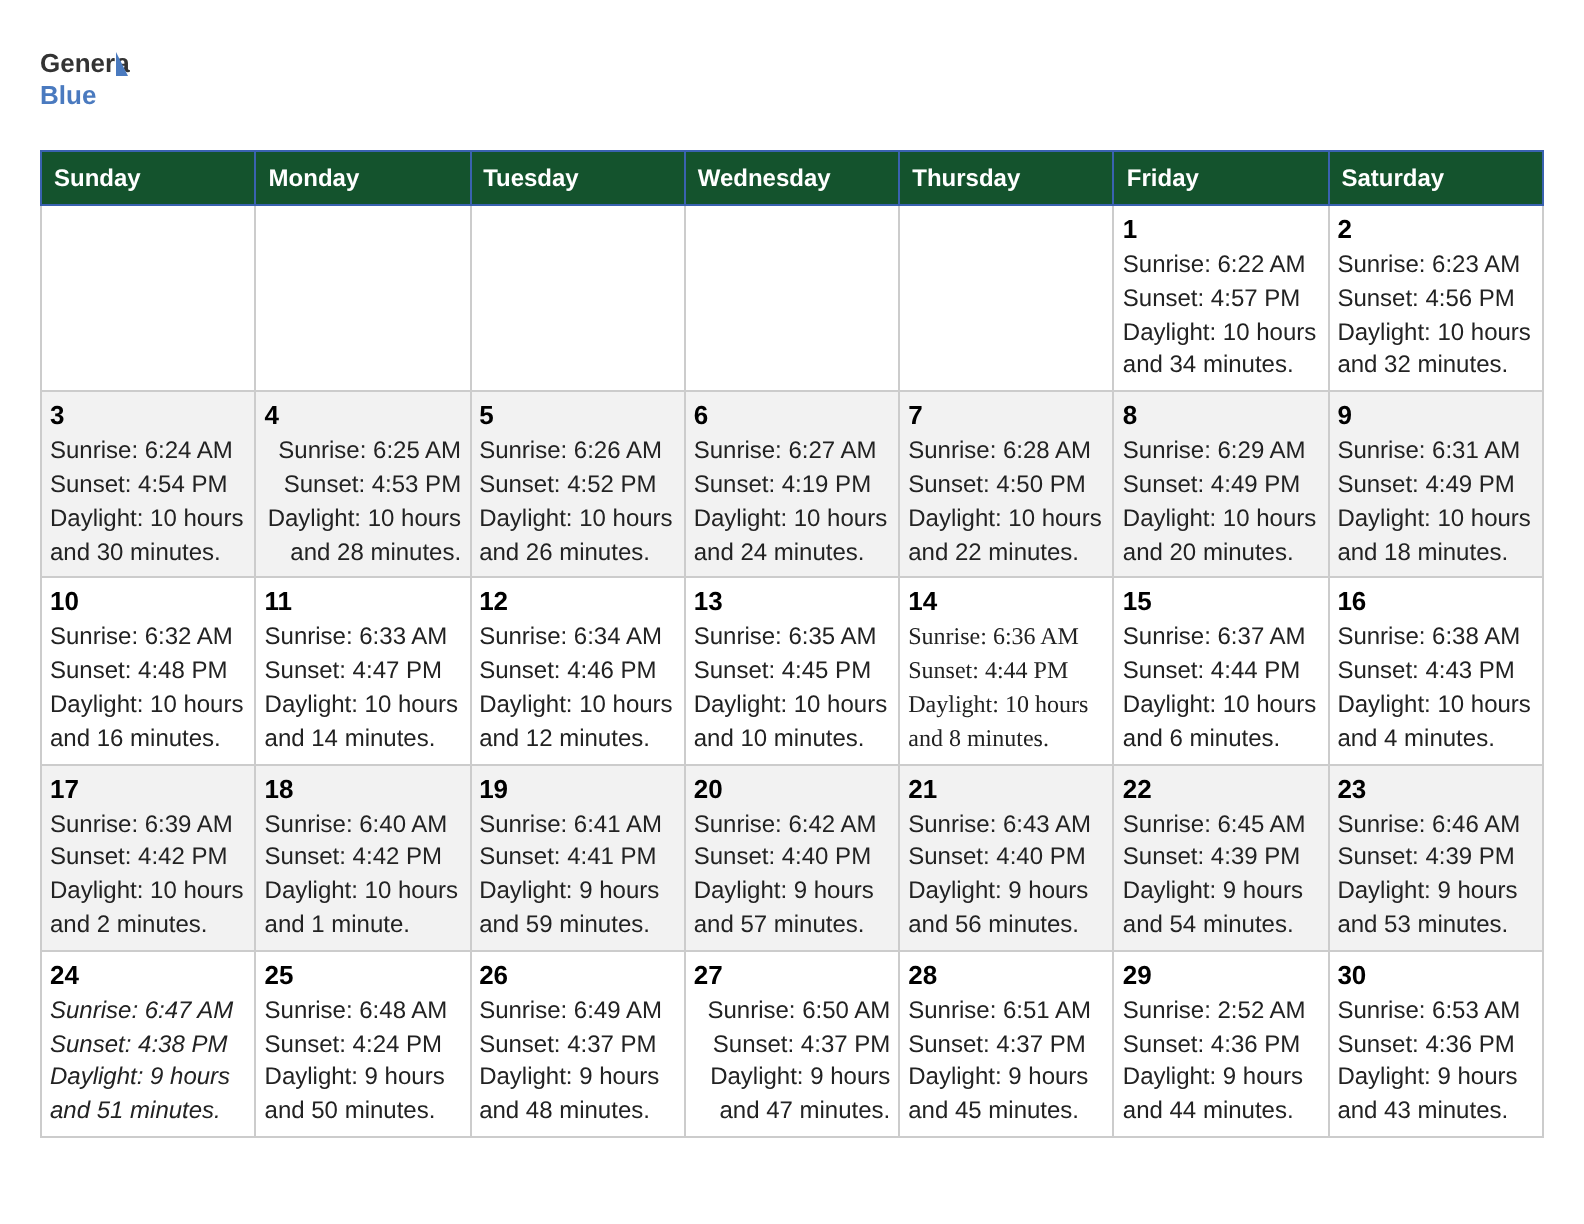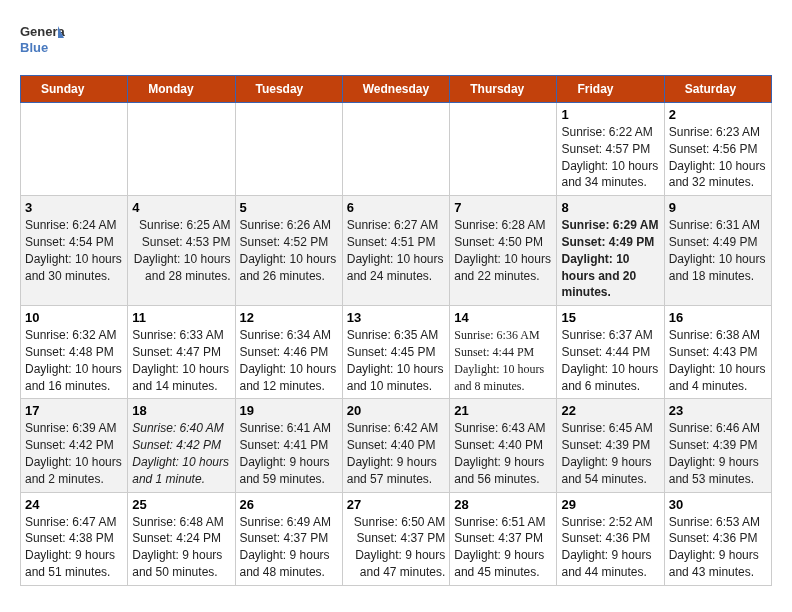--- a/index.html
+++ b/index.html
@@ -32,23 +32,23 @@
     .location {
       font-size: 16px;
       color: #555;
     }
     table {
       width: 100%;
       border-collapse: collapse;
       font-size: 11px;
     }
     th {
-      background-color: #c2410c;
+      background-color: #14532d;
       color: #fff;
-      padding: 6px 20px;
+      padding: 6px 6px;
       text-align: left;
       font-size: 12px;
       font-weight: bold;
       border: 1px solid #3a62b0;
     }
     td {
       border: 1px solid #ccc;
       vertical-align: top;
       padding: 4px;
       min-height: 70px;
@@ -152,36 +152,36 @@
             <div class="day-number">5</div>
             <div class="cell-text" style="white-space: pre-line;">Sunrise: 6:26 AM
 Sunset: 4:52 PM
 Daylight: 10 hours and 26 minutes.</div>
           </div>
         </td>
         <td>
           <div class="cell-inner">
             <div class="day-number">6</div>
             <div class="cell-text" style="white-space: pre-line;">Sunrise: 6:27 AM
-Sunset: 4:51 PM
+Sunset: 4:19 PM
 Daylight: 10 hours and 24 minutes.</div>
           </div>
         </td>
         <td>
           <div class="cell-inner">
             <div class="day-number">7</div>
             <div class="cell-text" style="white-space: pre-line;">Sunrise: 6:28 AM
 Sunset: 4:50 PM
 Daylight: 10 hours and 22 minutes.</div>
           </div>
         </td>
         <td>
           <div class="cell-inner">
             <div class="day-number">8</div>
-            <div class="cell-text" style="white-space: pre-line; font-weight: bold;">Sunrise: 6:29 AM
+            <div class="cell-text" style="white-space: pre-line;">Sunrise: 6:29 AM
 Sunset: 4:49 PM
 Daylight: 10 hours and 20 minutes.</div>
           </div>
         </td>
         <td>
           <div class="cell-inner">
             <div class="day-number">9</div>
             <div class="cell-text" style="white-space: pre-line;">Sunrise: 6:31 AM
 Sunset: 4:49 PM
 Daylight: 10 hours and 18 minutes.</div>
@@ -251,21 +251,21 @@
           <div class="cell-inner">
             <div class="day-number">17</div>
             <div class="cell-text" style="white-space: pre-line;">Sunrise: 6:39 AM
 Sunset: 4:42 PM
 Daylight: 10 hours and 2 minutes.</div>
           </div>
         </td>
         <td>
           <div class="cell-inner">
             <div class="day-number">18</div>
-            <div class="cell-text" style="white-space: pre-line; font-style: italic;">Sunrise: 6:40 AM
+            <div class="cell-text" style="white-space: pre-line;">Sunrise: 6:40 AM
 Sunset: 4:42 PM
 Daylight: 10 hours and 1 minute.</div>
           </div>
         </td>
         <td>
           <div class="cell-inner">
             <div class="day-number">19</div>
             <div class="cell-text" style="white-space: pre-line;">Sunrise: 6:41 AM
 Sunset: 4:41 PM
 Daylight: 9 hours and 59 minutes.</div>
@@ -301,21 +301,21 @@
             <div class="cell-text" style="white-space: pre-line;">Sunrise: 6:46 AM
 Sunset: 4:39 PM
 Daylight: 9 hours and 53 minutes.</div>
           </div>
         </td>
       </tr>
       <tr class="row-odd">
         <td>
           <div class="cell-inner">
             <div class="day-number">24</div>
-            <div class="cell-text" style="white-space: pre-line;">Sunrise: 6:47 AM
+            <div class="cell-text" style="white-space: pre-line; font-style: italic;">Sunrise: 6:47 AM
 Sunset: 4:38 PM
 Daylight: 9 hours and 51 minutes.</div>
           </div>
         </td>
         <td>
           <div class="cell-inner">
             <div class="day-number">25</div>
             <div class="cell-text" style="white-space: pre-line;">Sunrise: 6:48 AM
 Sunset: 4:24 PM
 Daylight: 9 hours and 50 minutes.</div>

